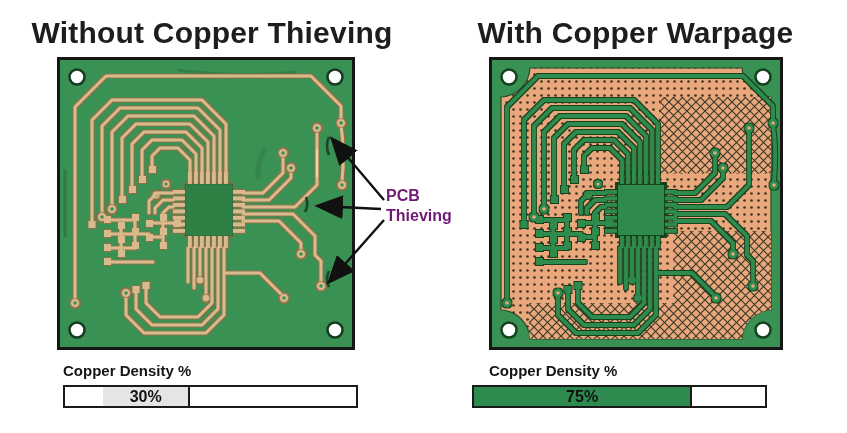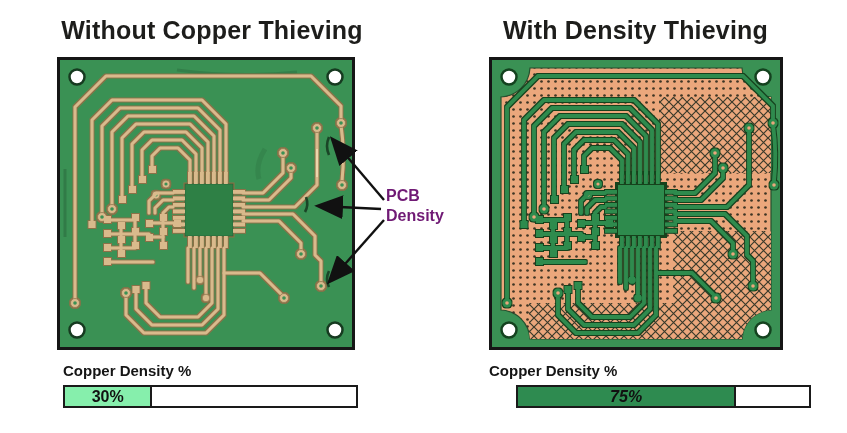--- a/index.html
+++ b/index.html
@@ -1,18 +1,18 @@
 <!DOCTYPE html>
 <html><head>
 <meta charset="utf-8">
 <style>
   html,body{margin:0;padding:0;background:#ffffff;}
   .canvas{position:relative;width:847px;height:433px;background:#ffffff;
           font-family:"Liberation Sans",sans-serif;overflow:hidden;}
-  .title{position:absolute;top:16px;font-size:25px;font-weight:700;color:#1d1d1b;
+  .title{position:absolute;top:16px;font-size:30px;font-weight:700;color:#1d1d1b;
          text-align:center;letter-spacing:.2px;}
   .title-left{left:0;width:424px;}
   .title-right{left:424px;width:423px;}
   .board{position:absolute;top:57px;}
   .board-left{left:57px;width:298px;height:293px;}
   .board-right{left:489px;width:294px;height:293px;}
   .board svg{display:block;width:100%;height:100%;}
   
   .geom .tr{fill:none;stroke-linecap:round;stroke-linejoin:round;}
   .tan .tr{stroke:#D9BA8C;stroke-width:3;}
@@ -27,34 +27,34 @@
   .grn .chip{fill:#2F8B4E;stroke:#14421F;stroke-width:2;}
   .warpage-label{position:absolute;left:386px;top:186px;font-size:16px;font-weight:700;
                  color:#701a75;line-height:20px;}
   .arrows{position:absolute;left:310px;top:128px;width:90px;height:165px;}
   .density-label{position:absolute;top:362px;font-size:15px;font-weight:700;color:#151515;text-align:right;}
   .density-label.dl-left{left:63px;}
   .density-label.dl-right{left:489px;}
   .bar{position:absolute;top:385px;width:295px;height:23px;background:#fff;
        border:2.5px solid #1a1a1a;box-sizing:border-box;}
   .bar-left{left:63px;}
-  .bar-right{left:516px;font-style:italic;}
+  .bar-right{left:472px;}
   .fill{height:100%;display:flex;align-items:center;justify-content:center;
         font-size:16px;font-weight:700;color:#111;box-sizing:border-box;
         border-right:2.5px solid #1a1a1a;}
-  .fill-copper{background:#86efac;}
+  .fill-copper{background:#e5e5e5;margin-left:38px;}
   .fill-green{background:#2E8B50;}
 </style>
 </head>
 <body>
 
 <div class="canvas">
 
   <div class="title title-left">Without Copper Thieving</div>
-  <div class="title title-right">With Density Thieving</div>
+  <div class="title title-right">With Copper Warpage</div>
 
   <div class="board board-left">
     <svg viewBox="0 0 298 293">
       <defs>
         <filter id="edgeL" x="-5%" y="-5%" width="110%" height="110%">
           <feMorphology in="SourceAlpha" operator="dilate" radius="0.8" result="d"></feMorphology>
           <feFlood flood-color="#8A7147" result="f"></feFlood>
           <feComposite in="f" in2="d" operator="in" result="e"></feComposite>
           <feMerge>
               <feMergeNode in="e"></feMergeNode>
@@ -371,21 +371,21 @@
       <marker id="ah" markerWidth="12" markerHeight="10" refX="10" refY="5" orient="auto">
         <path d="M0,0 L12,5 L0,10 Z" fill="#111"></path>
       </marker>
     </defs>
     <line x1="74" y1="72" x2="23" y2="12" stroke="#111" stroke-width="2.4" marker-end="url(#ah)"></line>
     <line x1="71" y1="81" x2="9" y2="78" stroke="#111" stroke-width="2.4" marker-end="url(#ah)"></line>
     <line x1="74" y1="92" x2="20" y2="153" stroke="#111" stroke-width="2.4" marker-end="url(#ah)"></line>
   </svg>
   <div class="warpage-label">
     <div>PCB</div>
-    <div>Density</div>
+    <div>Thieving</div>
   </div>
 
   <div class="density-label dl-left">Copper Density %</div>
   <div class="bar bar-left">
     <div class="fill fill-copper" style="width: 30%;">
       <span>30%</span>
     </div>
   </div>
 
   <div class="density-label dl-right">Copper Density %</div>

